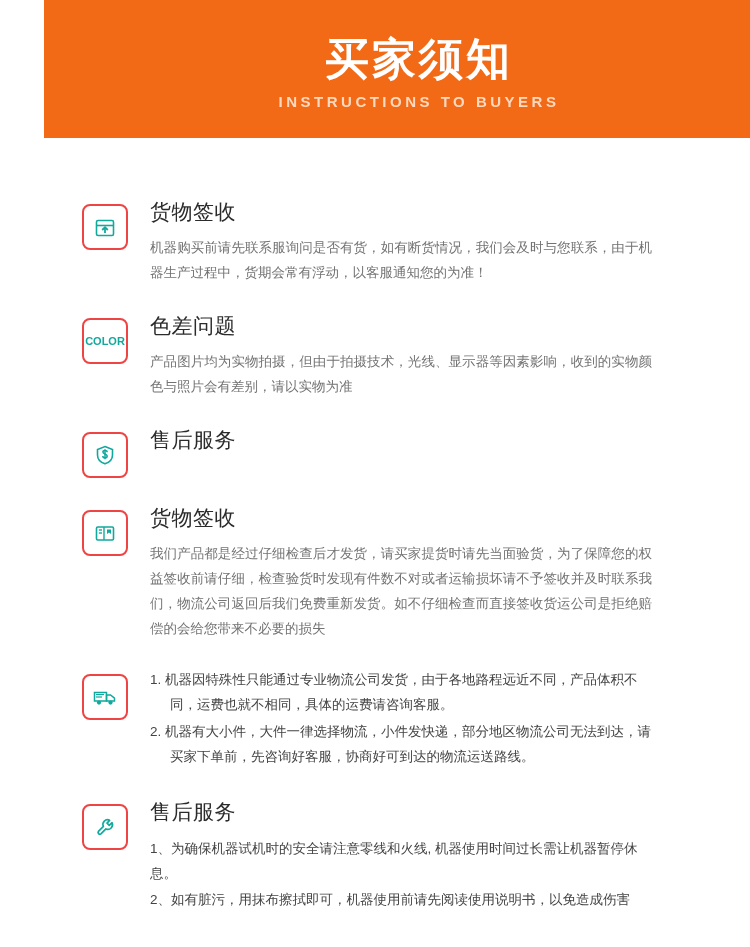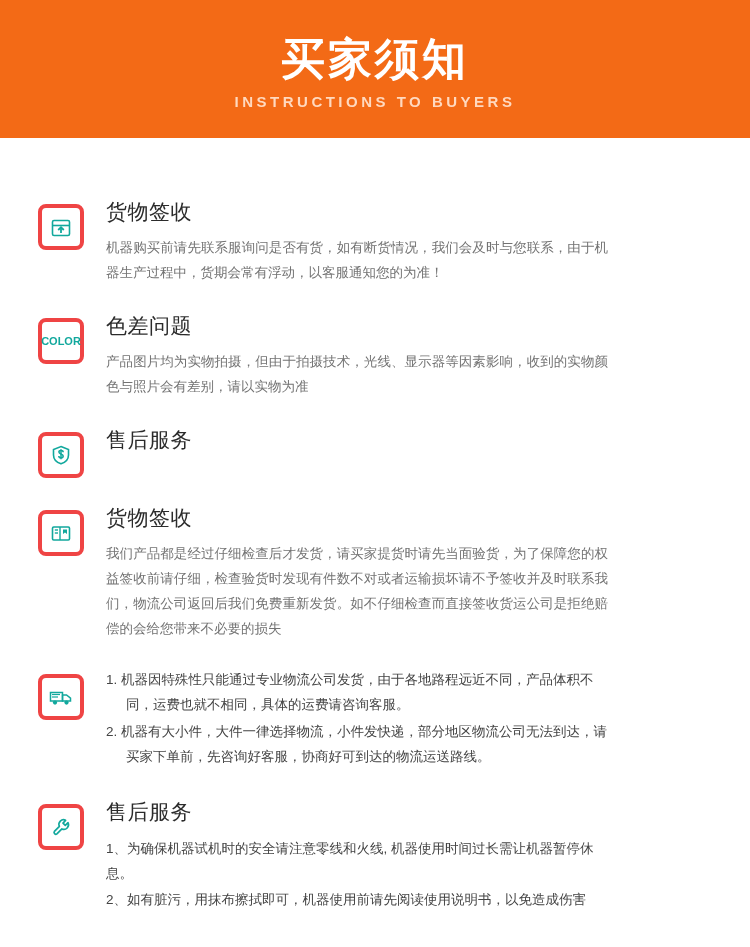--- a/index.html
+++ b/index.html
@@ -11,20 +11,21 @@
     height: 947px;
     background: #ffffff;
     font-family: "Liberation Sans", sans-serif;
     color: #333333;
     overflow: hidden;
   }
   .page {
     position: relative;
     width: 646px;
     height: 947px;
+    margin-left: 44px;
   }
   
   .banner {
     width: 750px;
     height: 138px;
     background: #f36a16;
     display: flex;
     flex-direction: column;
     align-items: center;
     justify-content: center;
@@ -53,21 +54,21 @@
   }
   .section {
     display: flex;
     align-items: flex-start;
     margin-bottom: 26px;
   }
   .icon-box {
     flex: 0 0 auto;
     width: 46px;
     height: 46px;
-    border: 4px solid #ef4444;
+    border: 2px solid #ef4444;
     border-radius: 8px;
     margin-right: 22px;
     margin-top: 6px;
     display: flex;
     align-items: center;
     justify-content: center;
     box-sizing: border-box;
     color: #12a89d;
   }
   .icon-box svg { display: block; }

